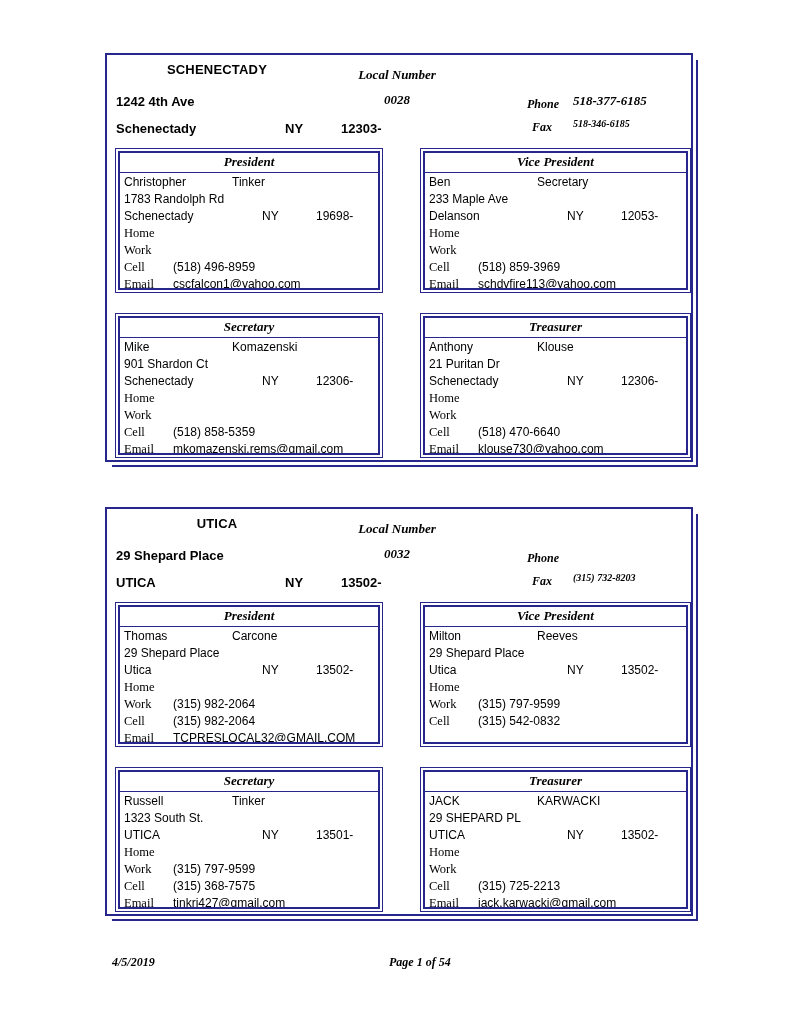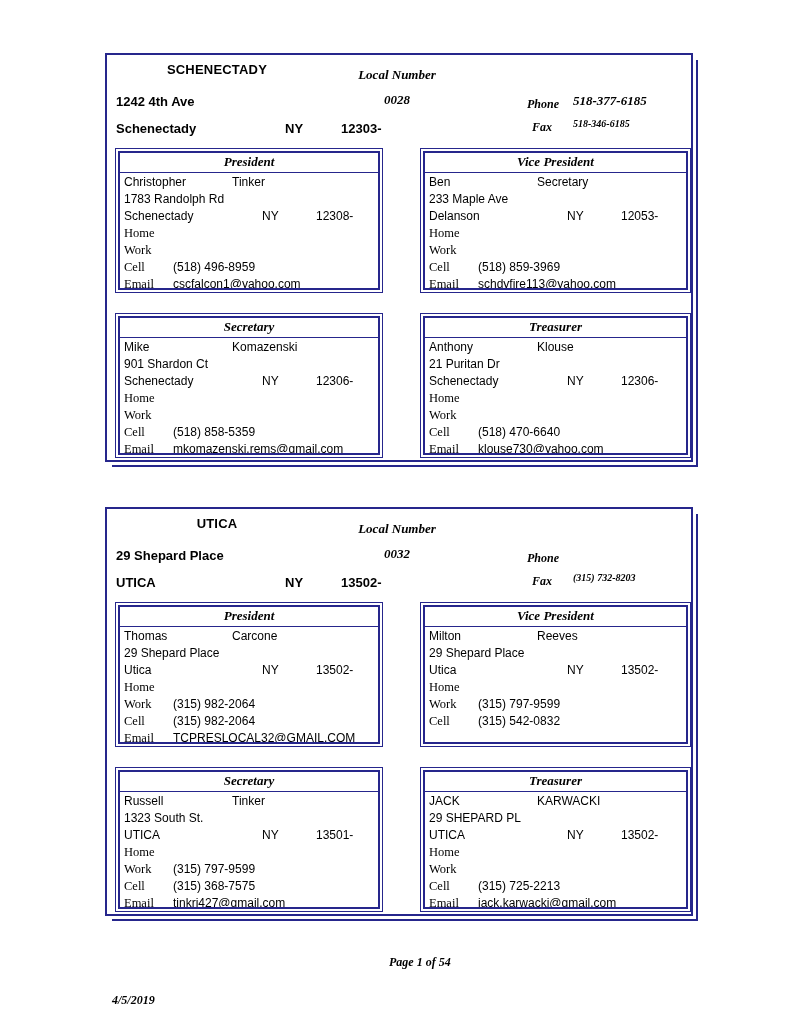--- a/index.html
+++ b/index.html
@@ -51,21 +51,21 @@
   .lastname { position:absolute; left:108px; top:0; }
   .c-state  { position:absolute; left:138px; top:0; }
   .c-zip    { position:absolute; left:192px; top:0; }
   .plabel {
     display:inline-block; width:36px;
     font-family:"Liberation Serif", serif; font-size:12.5px;
   }
   .plabel.u { text-decoration:underline; }
   .pvalue { display:inline-block; padding-left:6px;margin-left:7px; }
 
-  .footer-date { position:absolute; left:112px; top:993px; font-size:12px;text-align:right; }
+  .footer-date { position:absolute; left:112px; top:955px; font-size:12px;text-align:right; }
   .footer-page { position:absolute; left:389px; top:955px; font-size:12px; }
 </style>
 </head>
 <body>
 
 <div class="local-box" id="local-0">
   <div class="local-name">SCHENECTADY</div>
   <div class="local-number-label serifBI">Local Number</div>
   <div class="local-number-value serifBI">0028</div>
   <div class="local-address">1242 4th Ave</div>
@@ -82,21 +82,21 @@
       <div class="card-title">President</div>
       <div class="card-body">
         <div class="crow">
           <span>Christopher</span>
           <span class="lastname">Tinker</span>
         </div>
         <div class="crow">1783 Randolph Rd</div>
         <div class="crow">
           <span>Schenectady</span>
           <span class="c-state">NY</span>
-          <span class="c-zip">12308-</span>
+          <span class="c-zip">19698-</span>
         </div>
         <div class="crow"><span class="plabel">Home</span><span class="pvalue"></span></div>
         <div class="crow"><span class="plabel">Work</span><span class="pvalue"></span></div>
         <div class="crow"><span class="plabel">Cell</span><span class="pvalue">(518) 496-8959</span></div>
         <div class="crow"><span class="plabel u">Email</span><span class="pvalue">cscfalcon1@yahoo.com</span></div>
       </div>
     </div>
   </div>
 
   <div class="officer-card card-r0c1">

